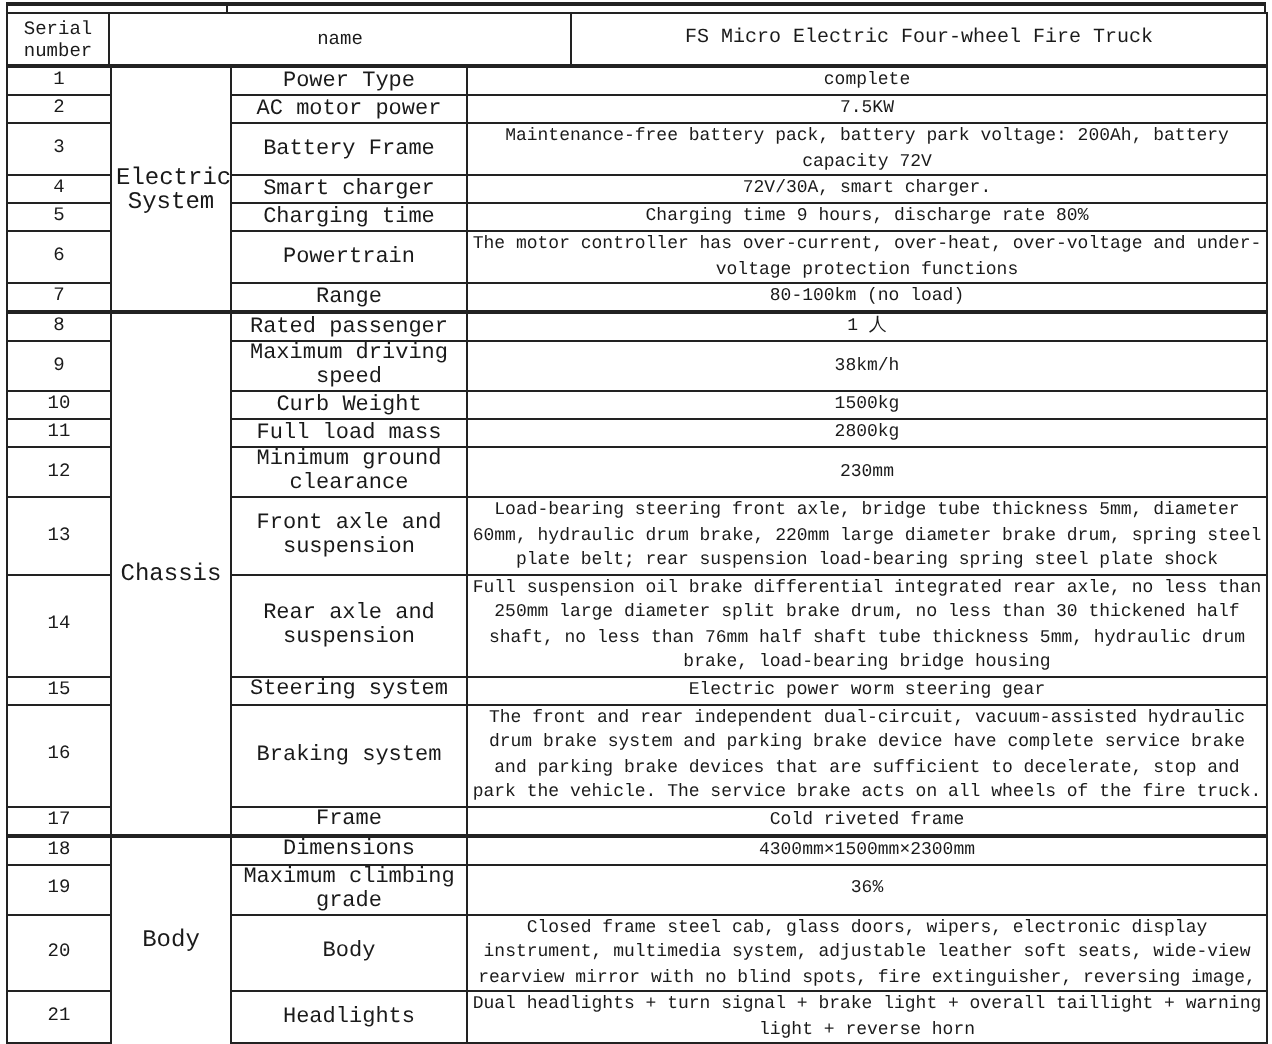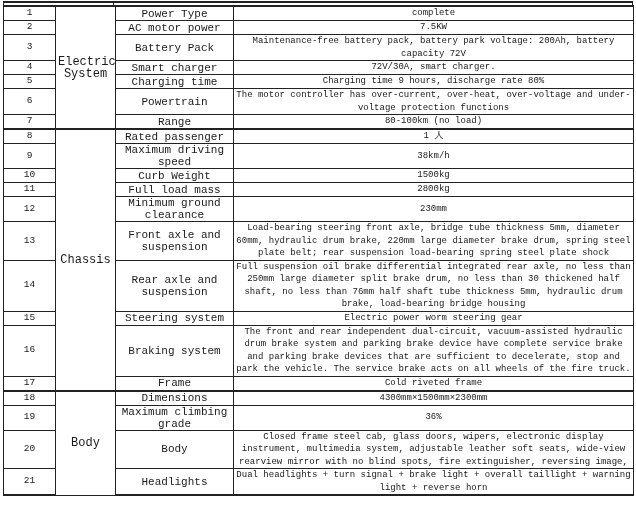--- a/index.html
+++ b/index.html
@@ -74,20 +74,34 @@
 </head>
 <body>
 
 <div class="page">
   <div class="tablewrap">
 
     <div class="strip">
       <div class="vseg"></div>
     </div>
 
+    <table class="head">
+      <colgroup>
+        <col style="width:51px">
+        <col style="width:231px">
+        <col style="width:348px">
+      </colgroup>
+      <tbody>
+          <tr>
+        <th>Serial number</th>
+        <th>name</th>
+        <th class="h-title">FS Micro Electric Four-wheel Fire Truck</th>
+      </tr>
+    </tbody>
+      </table>
 
     <table class="specs">
       <colgroup>
         <col style="width:52px">
         <col style="width:60px">
         <col style="width:118px">
         <col style="width:400px">
       </colgroup>
       <tbody>
           <tr class="group-start single">
@@ -96,21 +110,21 @@
             <td class="c-item">Power Type</td>
             <td class="c-value">complete</td>
           </tr>
           <tr class="single">
             <td class="c-serial">2</td>
             <td class="c-item">AC motor power</td>
             <td class="c-value">7.5KW</td>
           </tr>
           <tr>
             <td class="c-serial">3</td>
-            <td class="c-item">Battery Pack</td>
+            <td class="c-item">Battery Frame</td>
             <td class="c-value">Maintenance-free battery pack, battery park voltage: 200Ah, battery capacity 72V</td>
           </tr>
           <tr class="single">
             <td class="c-serial">4</td>
             <td class="c-item">Smart charger</td>
             <td class="c-value">72V/30A, smart charger.</td>
           </tr>
           <tr class="single">
             <td class="c-serial">5</td>
             <td class="c-item">Charging time</td>

